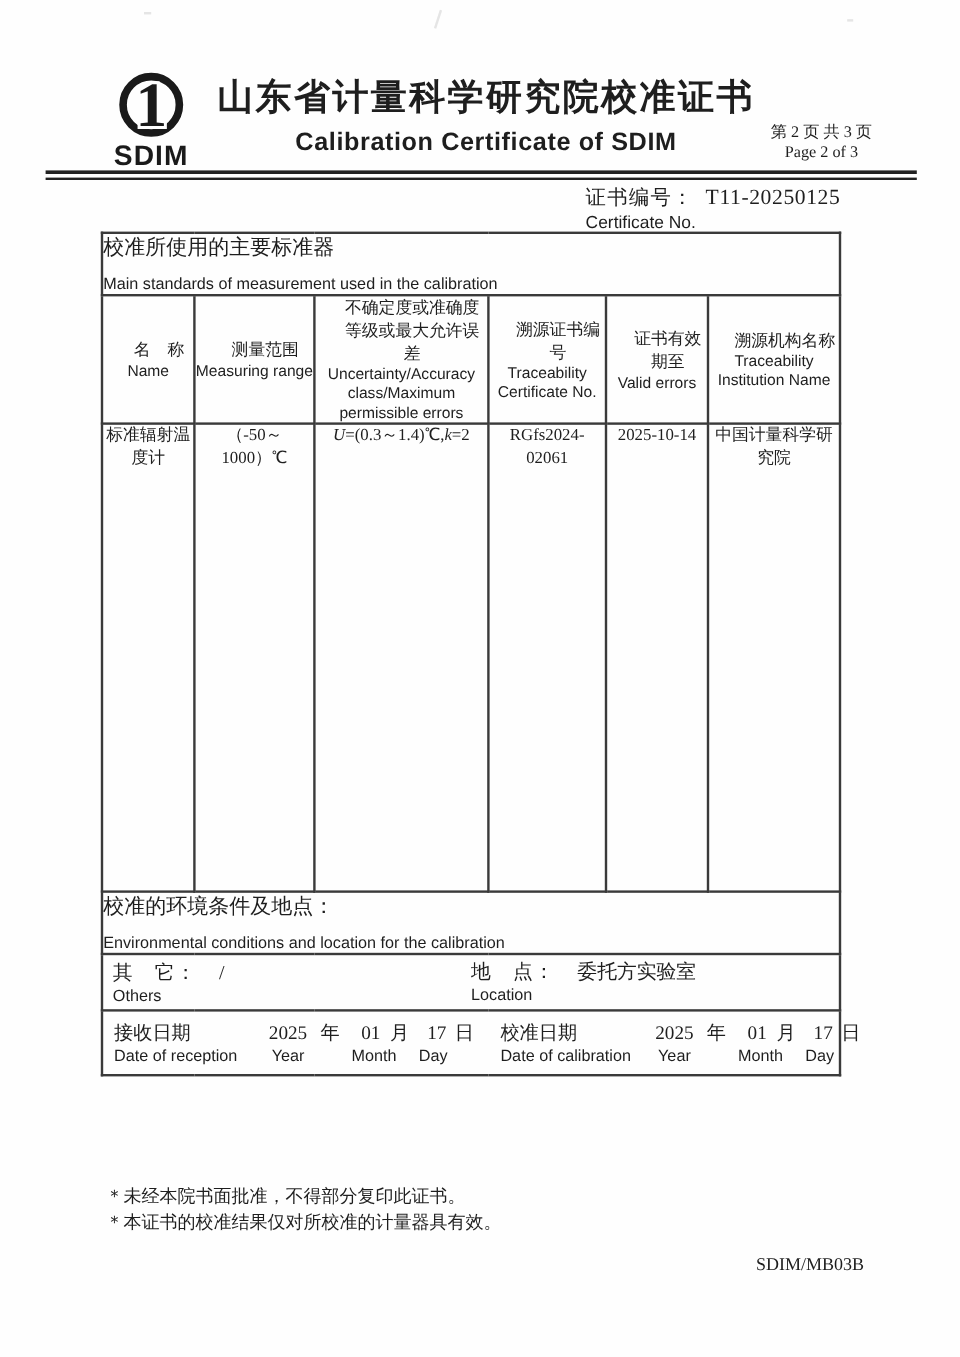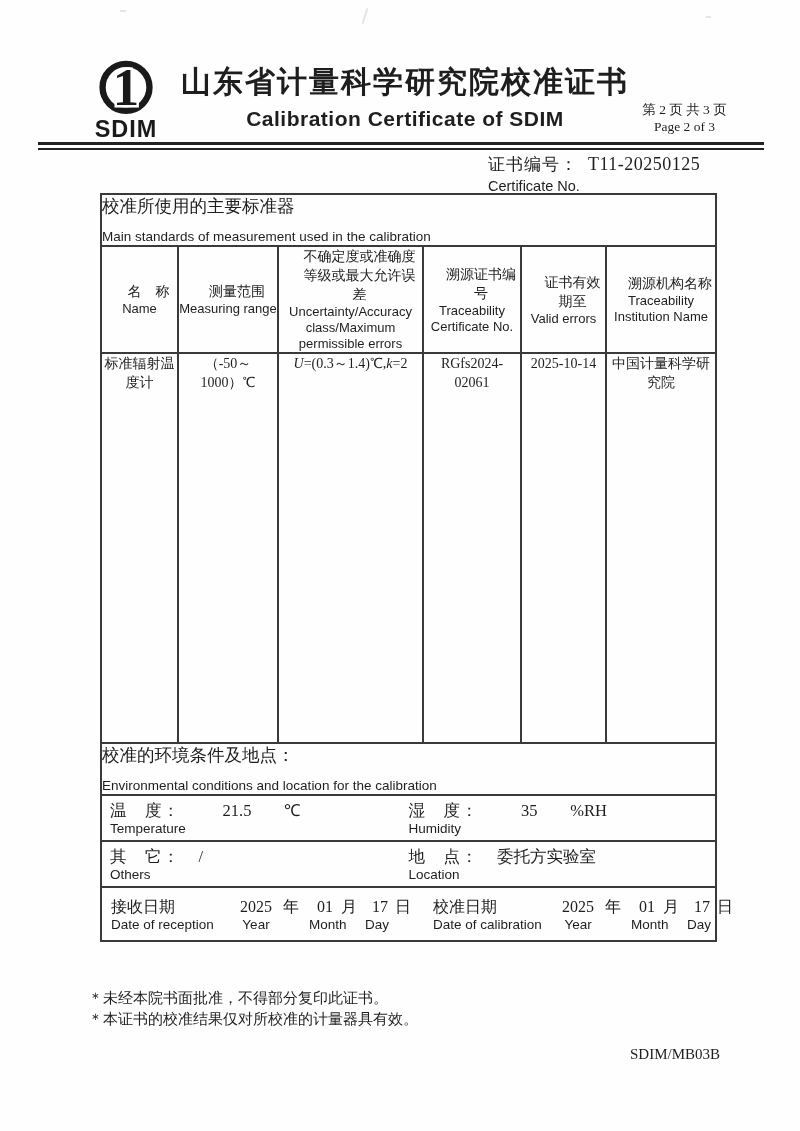--- a/index.html
+++ b/index.html
@@ -27,21 +27,21 @@
     border-top:3.5px solid #222;border-bottom:2px solid #222;}
 
   
   .certno{position:absolute;left:488px;top:153px;width:260px;}
   .certno .zh{font-family:"Liberation Serif",serif;font-size:17px;letter-spacing:1px;margin-top:40px;}
   .certno .num{font-family:"Liberation Serif",serif;font-size:18px;margin-left:10px;letter-spacing:0.5px;}
   .certno .en{font-size:14.5px;margin-top:2px;}
 
   
   table.main{
-    position:absolute;left:100px;top:193px;width:615px;
+    position:absolute;left:84px;top:193px;width:615px;
     border-collapse:collapse;table-layout:fixed;
   }
   table.main td{border:2px solid #3a3a3a;padding:0;}
   td.sect{padding:3px 8px 4px 8px;}
   .sect-zh{font-size:17.5px;line-height:22px;}
   .sect-en{font-size:13.5px;line-height:17px;margin-top:11px;}
   td.hdr{text-align:center;vertical-align:middle;padding:3px 2px;}
   .hdr-zh{font-size:14px;line-height:19px;padding-left:18px;}
   .hdr-en{font-size:13px;line-height:16px;}
   td.dat{text-align:center;vertical-align:top;padding-top:5px;font-size:14px;line-height:19px;}
@@ -164,42 +164,20 @@
       <td class="dat serif">中国计量科学研究院</td>
     </tr>
 
     <tr style="height:38px">
       <td class="sect" colspan="6">
         <div class="sect-zh">校准的环境条件及地点：</div>
         <div class="sect-en">Environmental conditions and location for the calibration</div>
       </td>
     </tr>
 
-    <tr style="height:45px">
-      <td colspan="6">
-        <div class="pair-row">
-          <div class="pair">
-            <div class="l1">
-              <span class="lab">温　度：</span>
-              <span class="val">21.5</span>
-              <span class="unit">℃</span>
-            </div>
-            <div class="l2">Temperature</div>
-          </div>
-          <div class="pair">
-            <div class="l1">
-              <span class="lab">湿　度：</span>
-              <span class="val">35</span>
-              <span class="unit">%RH</span>
-            </div>
-            <div class="l2">Humidity</div>
-          </div>
-        </div>
-      </td>
-    </tr>
 
     <tr style="height:46px">
       <td colspan="6">
         <div class="pair-row">
           <div class="pair">
             <div class="l1">
               <span class="lab">其　它：</span>
               <span class="val tight">/</span>
             </div>
             <div class="l2">Others</div>

